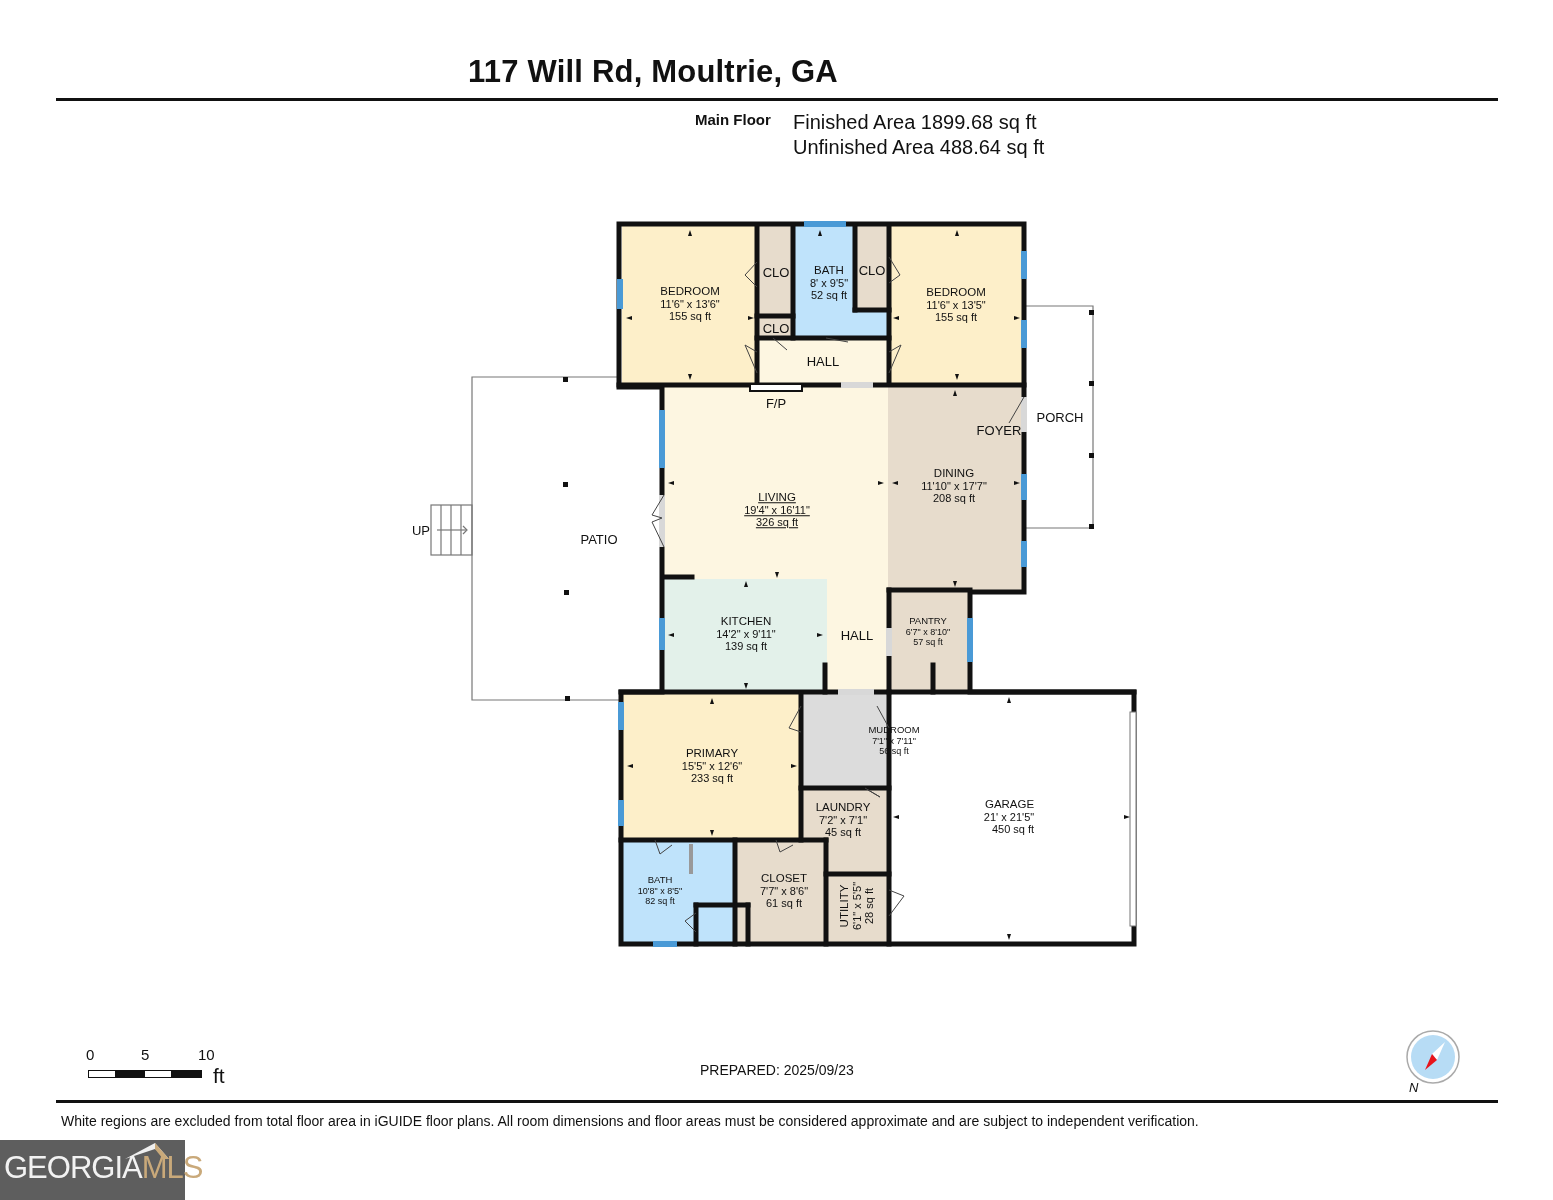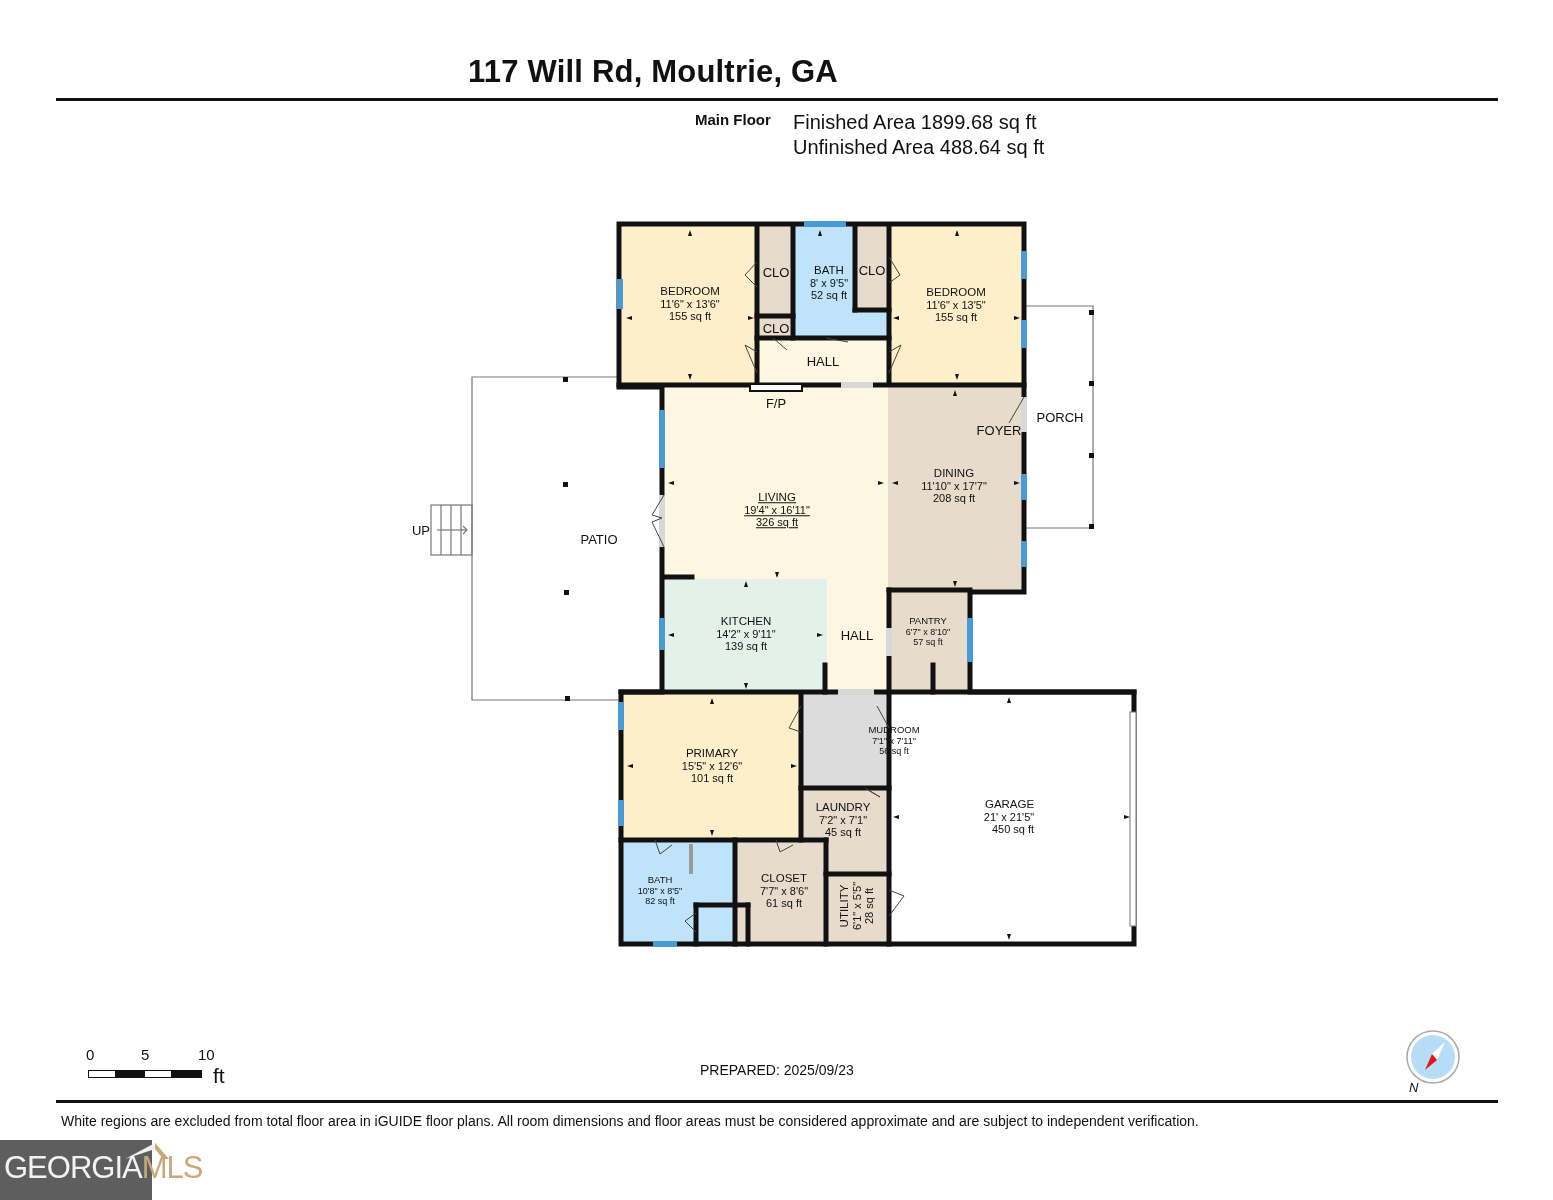--- a/index.html
+++ b/index.html
@@ -12,21 +12,21 @@
   .room-label { position:absolute; text-align:center; font-size:11px; line-height:12.5px; color:#111; transform:translate(-50%,-50%); white-space:nowrap; }
   .room-label .name { font-size:11.5px; }
   .room-label.small { font-size:9px; line-height:10.5px; }
   .room-label.small .name { font-size:9.5px; }
   .plain-label { position:absolute; font-size:13px; transform:translate(-50%,-50%); white-space:nowrap; }
   .scale { position:absolute; left:86px; top:1046px; }
   .scale-nums span { position:absolute; top:0; font-size:15px; }
   .scale-bar { position:absolute; top:24px; height:6px; border:1px solid #111; }
   .prepared { position:absolute; left:700px; top:1062px; font-size:14px; }
   .disclaimer { position:absolute; left:61px; top:1113px; font-size:14px; }
-  .logo { position:absolute; left:0; top:1140px; width:152px; height:60px; background:#5e5e5e; }
+  .logo { position:absolute; left:0; top:1140px; width:185px; height:60px; background:#5e5e5e; }
   .logo-main { position:absolute; left:4px; top:10px; font-size:31px; color:#f2f2f2; letter-spacing:-1px; font-family:"Liberation Sans", sans-serif; }
   .logo-main .mls { color:#c9a97a; }
   .logo-sub { position:absolute; left:25px; top:60px; font-size:8.5px; color:#d8d8d8; letter-spacing:2.6px; font-weight:bold; }
   .compass { position:absolute; left:1405px; top:1030px; }
 </style>
 </head>
 <body>
 
 <div class="title">117 Will Rd, Moultrie, GA</div>
 <div class="rule" style="top:98px;"></div>
@@ -232,21 +232,21 @@
 </div>
 <div class="plain-label" style="left:857px;top:635px;">HALL</div>
 <div class="room-label small" style="left:928px;top:632px;">
   <div class="name">PANTRY</div>
   <div>6'7" x 8'10"</div>
   <div>57 sq ft</div>
 </div>
 <div class="room-label" style="left:712px;top:766px;">
   <div class="name">PRIMARY</div>
   <div>15'5" x 12'6"</div>
-  <div>101 sq ft</div>
+  <div>233 sq ft</div>
 </div>
 <div class="room-label small" style="left:846px;top:741px;margin-left:48px;">
   <div class="name">MUDROOM</div>
   <div>7'1" x 7'11"</div>
   <div>56 sq ft</div>
 </div>
 <div class="room-label" style="left:843px;top:820px;">
   <div class="name">LAUNDRY</div>
   <div>7'2" x 7'1"</div>
   <div>45 sq ft</div>

